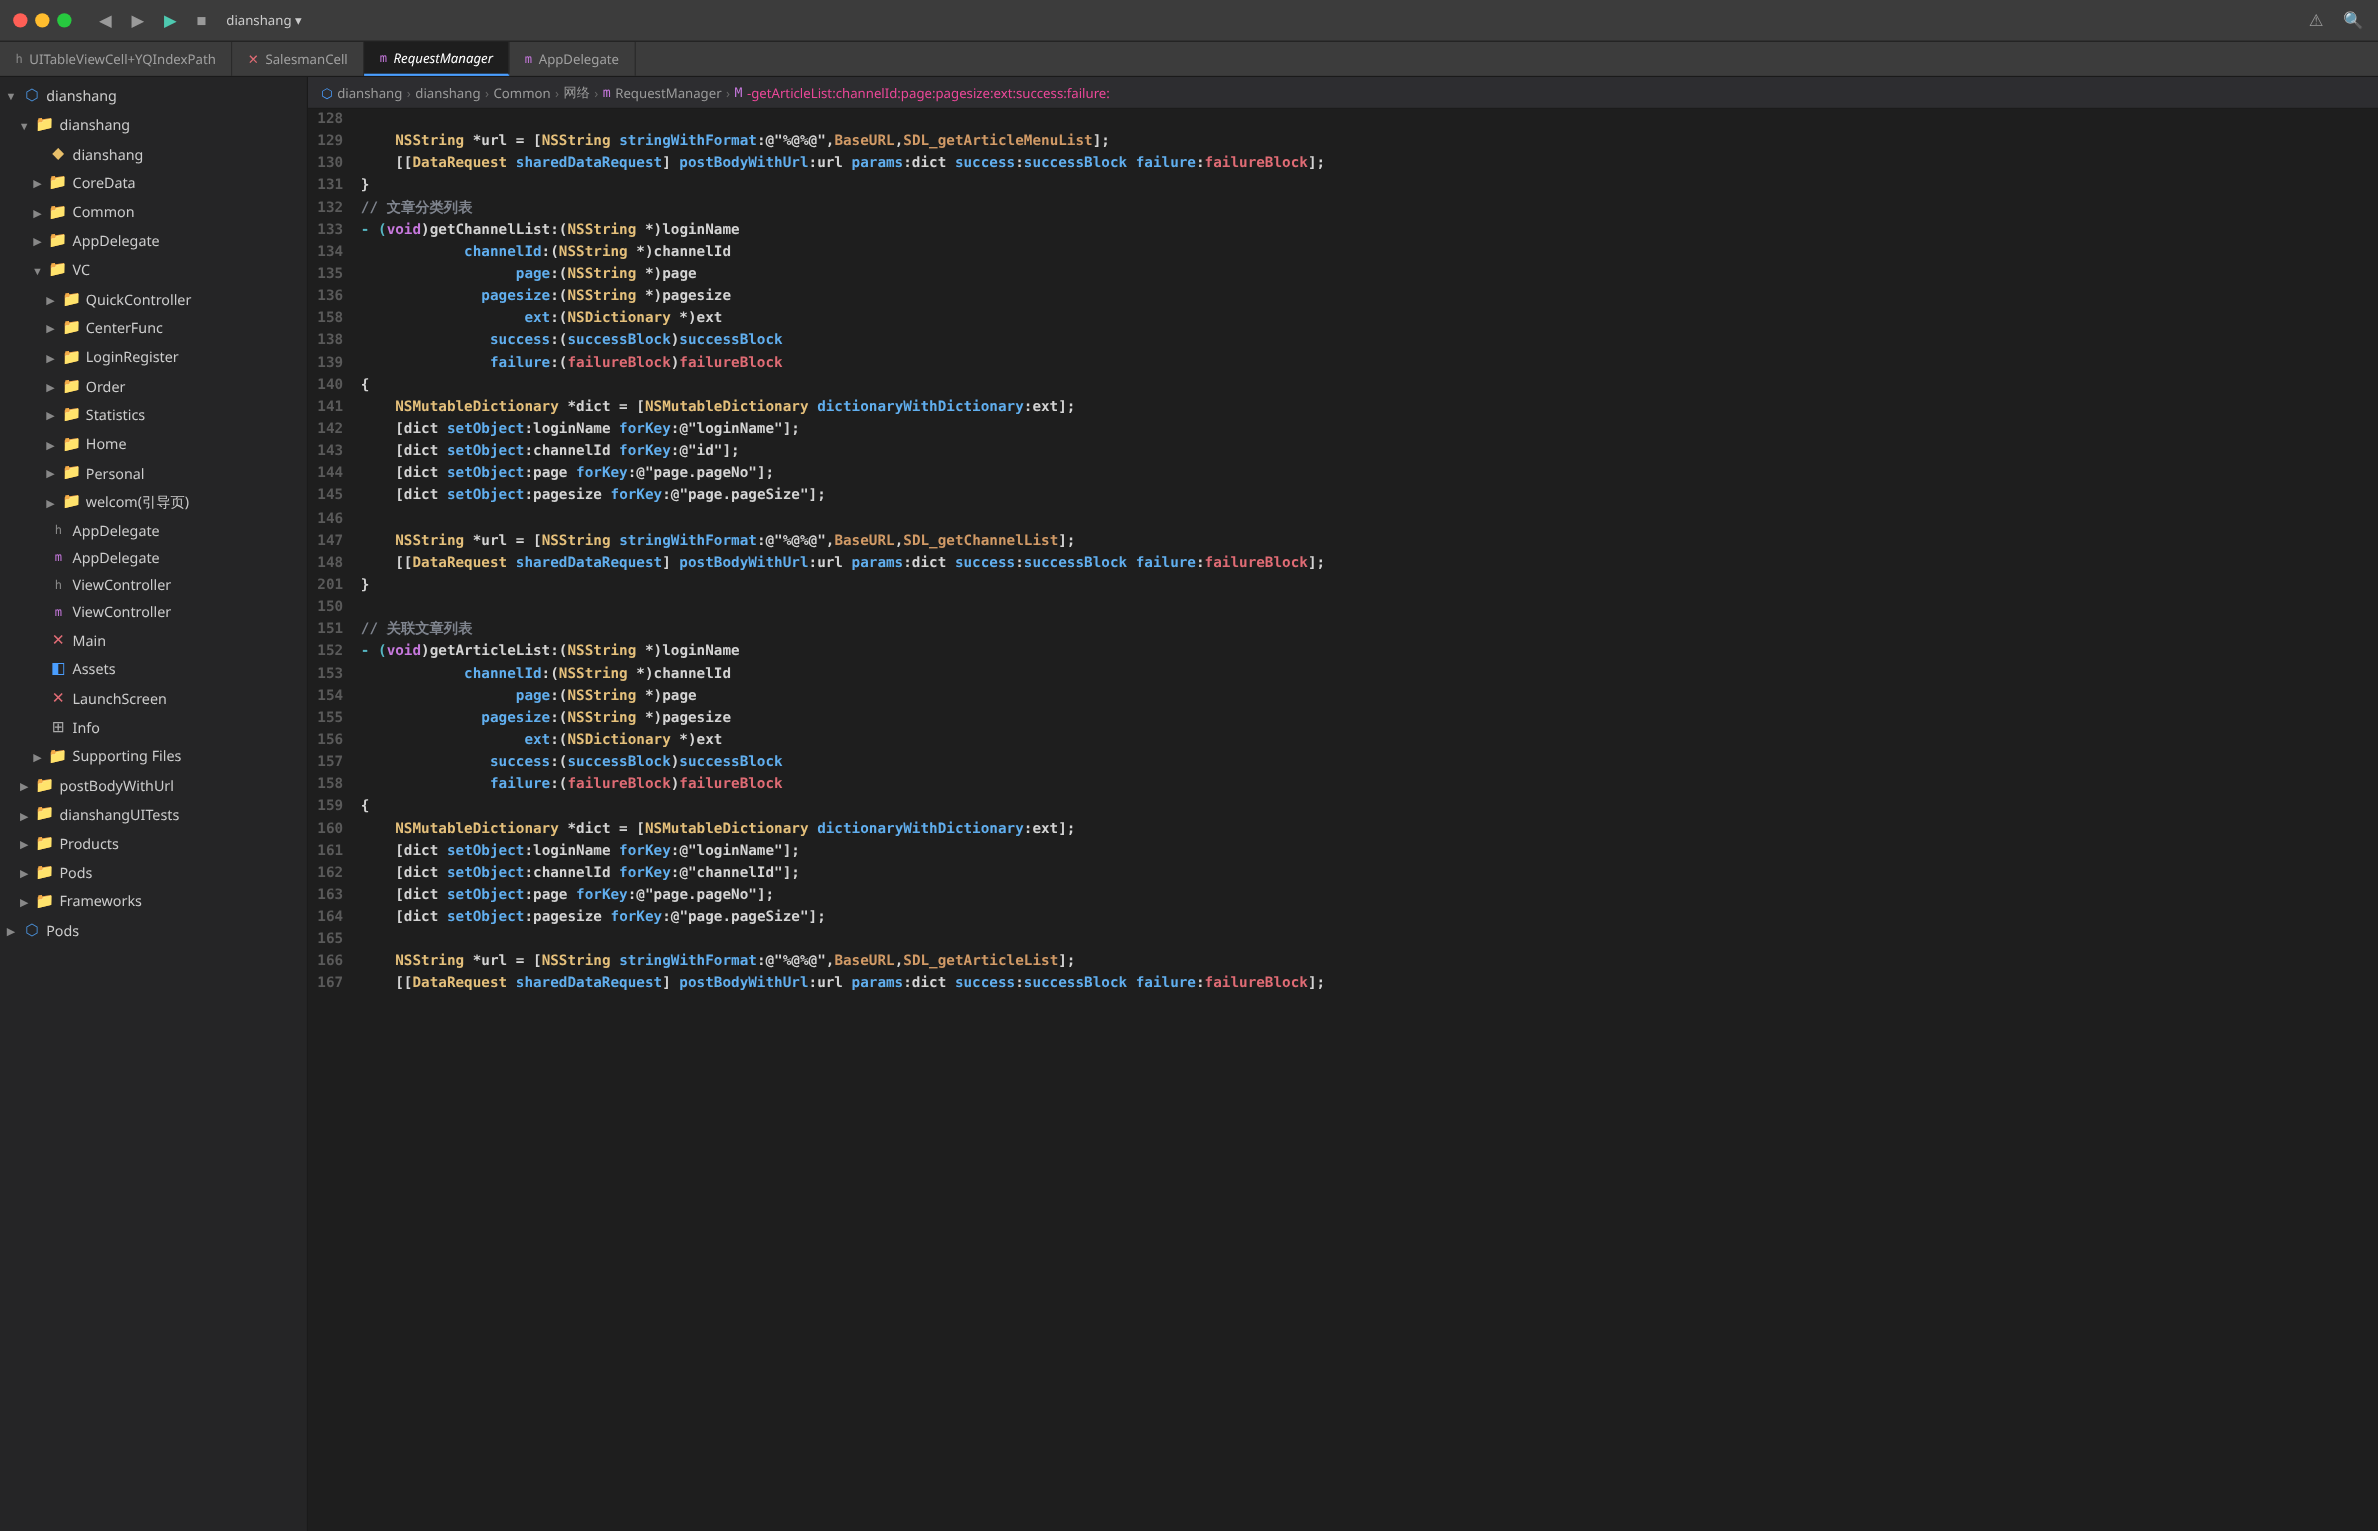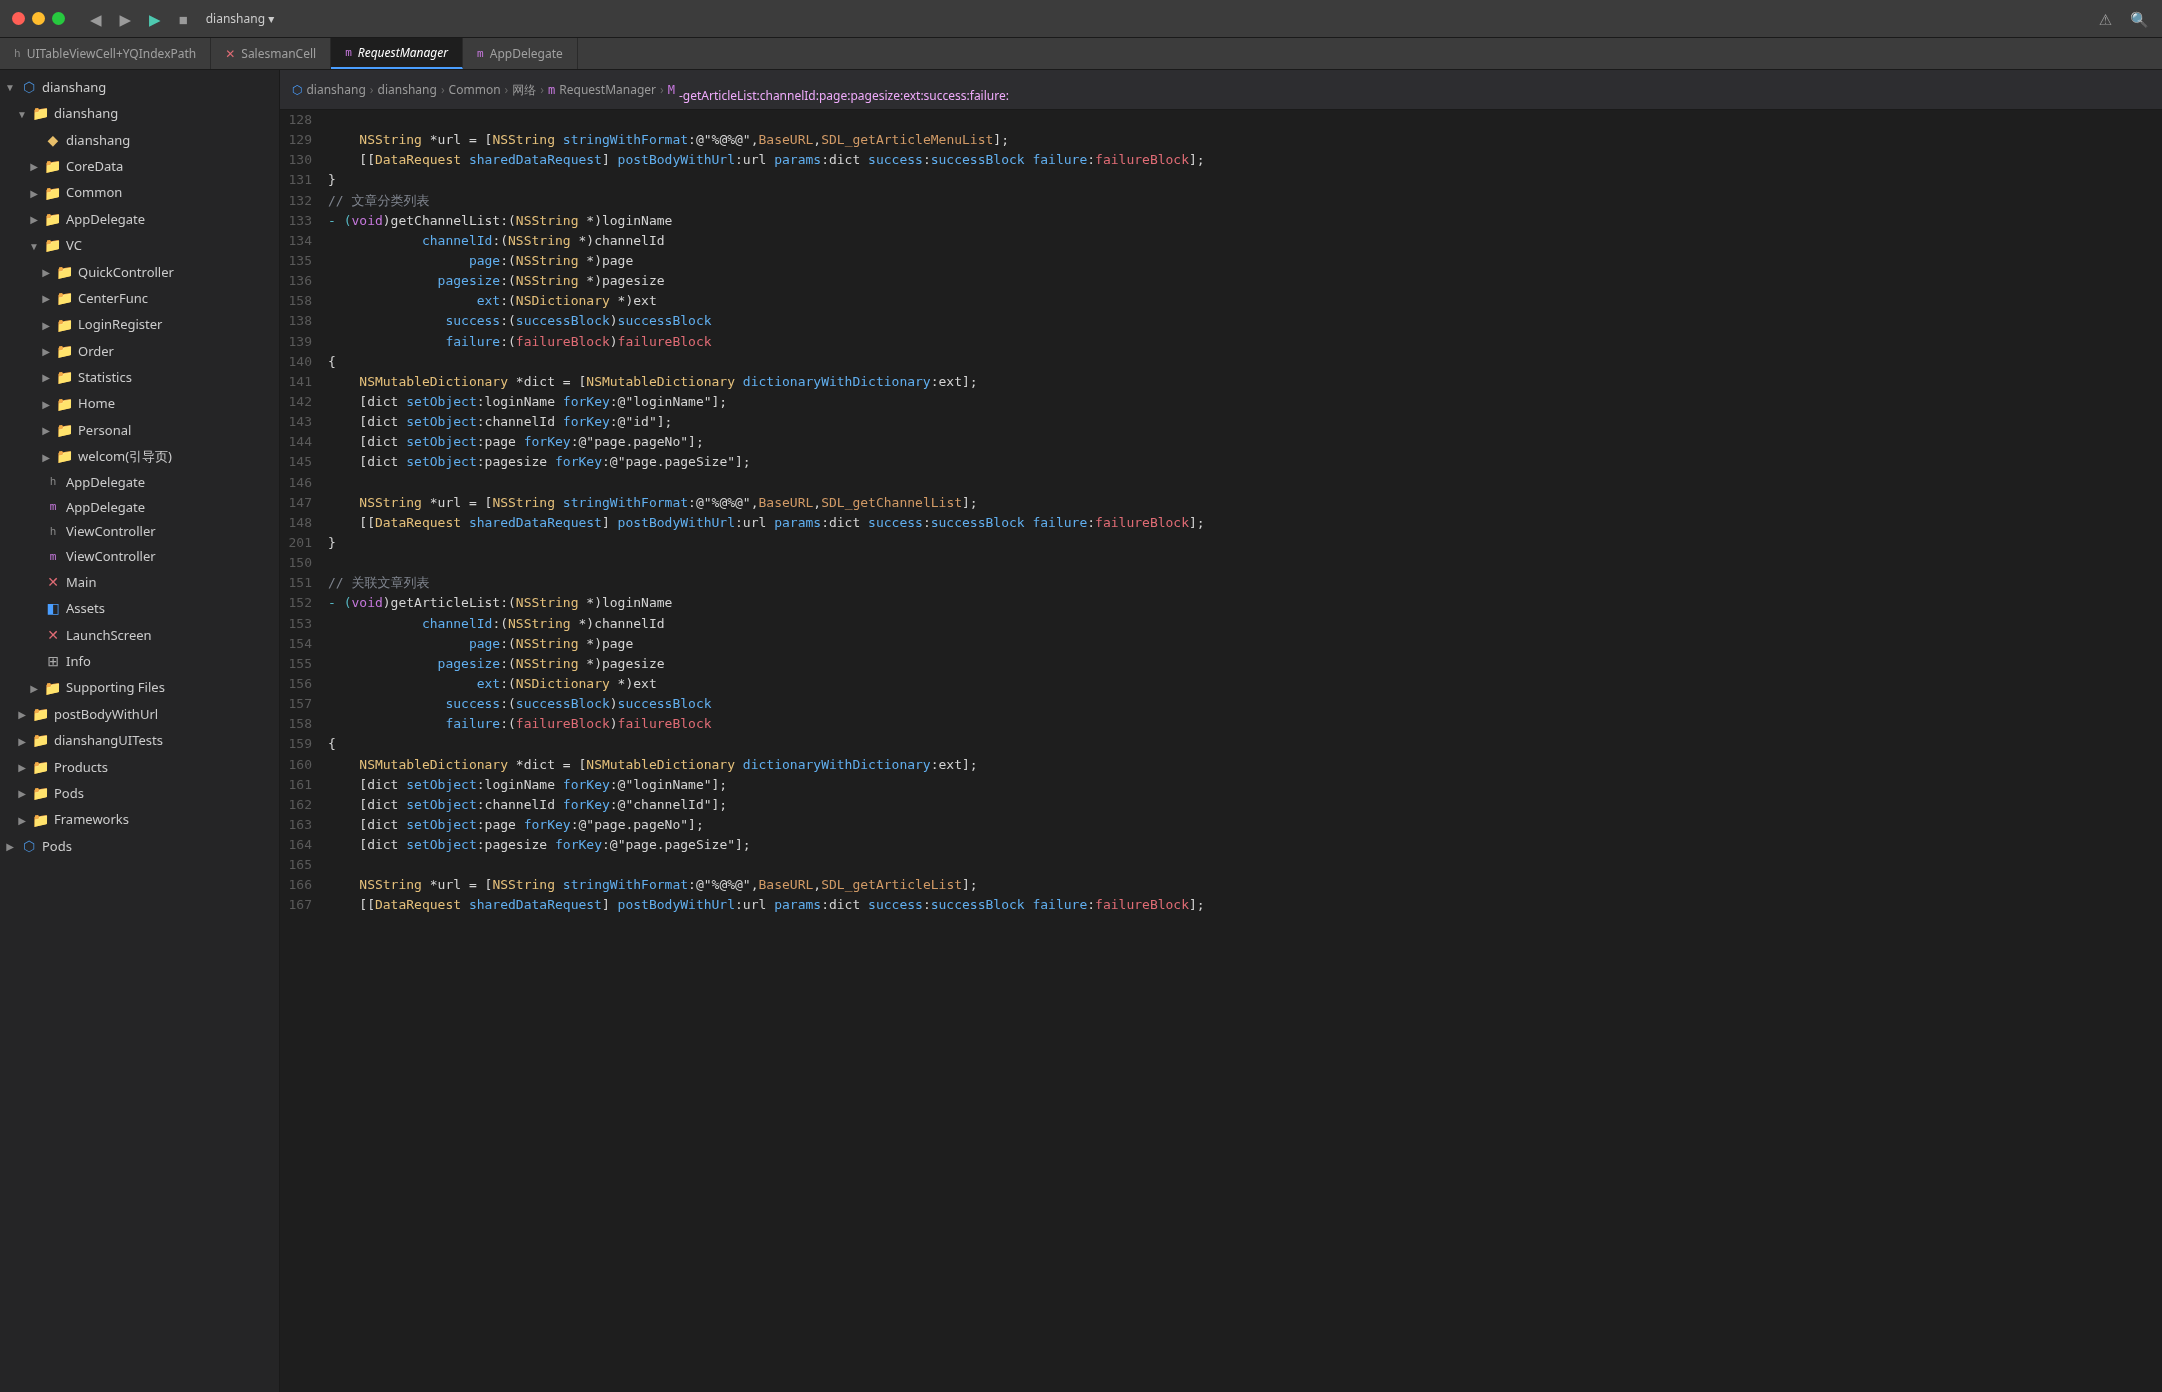--- a/index.html
+++ b/index.html
@@ -122,30 +122,31 @@
       display: flex;
       align-items: center;
       gap: 4px;
       font-size: 12px;
       color: #9a9a9a;
       border-bottom: 1px solid #1a1a1a;
       flex-shrink: 0;
     }
     .bc-sep { color: #666; }
     .bc-link { color: #9a9a9a; cursor: pointer; }
-    .bc-active { color: #f0abfc; margin-top: 12px; }
+    .bc-active { color: #ec4899; }
 
     
     #editor {
       flex: 1;
       overflow: auto;
       background: #1e1e1e;
       font-family: 'SF Mono', 'Menlo', 'Monaco', 'Consolas', monospace;
       font-size: 13px;
       line-height: 1.55;
+      font-weight: bold;
     }
     #editor::-webkit-scrollbar { width: 8px; height: 8px; }
     #editor::-webkit-scrollbar-track { background: #1e1e1e; }
     #editor::-webkit-scrollbar-thumb { background: #555; border-radius: 4px; }
 
     .code-table { width: 100%; border-collapse: collapse; }
     .code-table tr { }
     .line-num {
       color: #5a5a5a;
       text-align: right;

